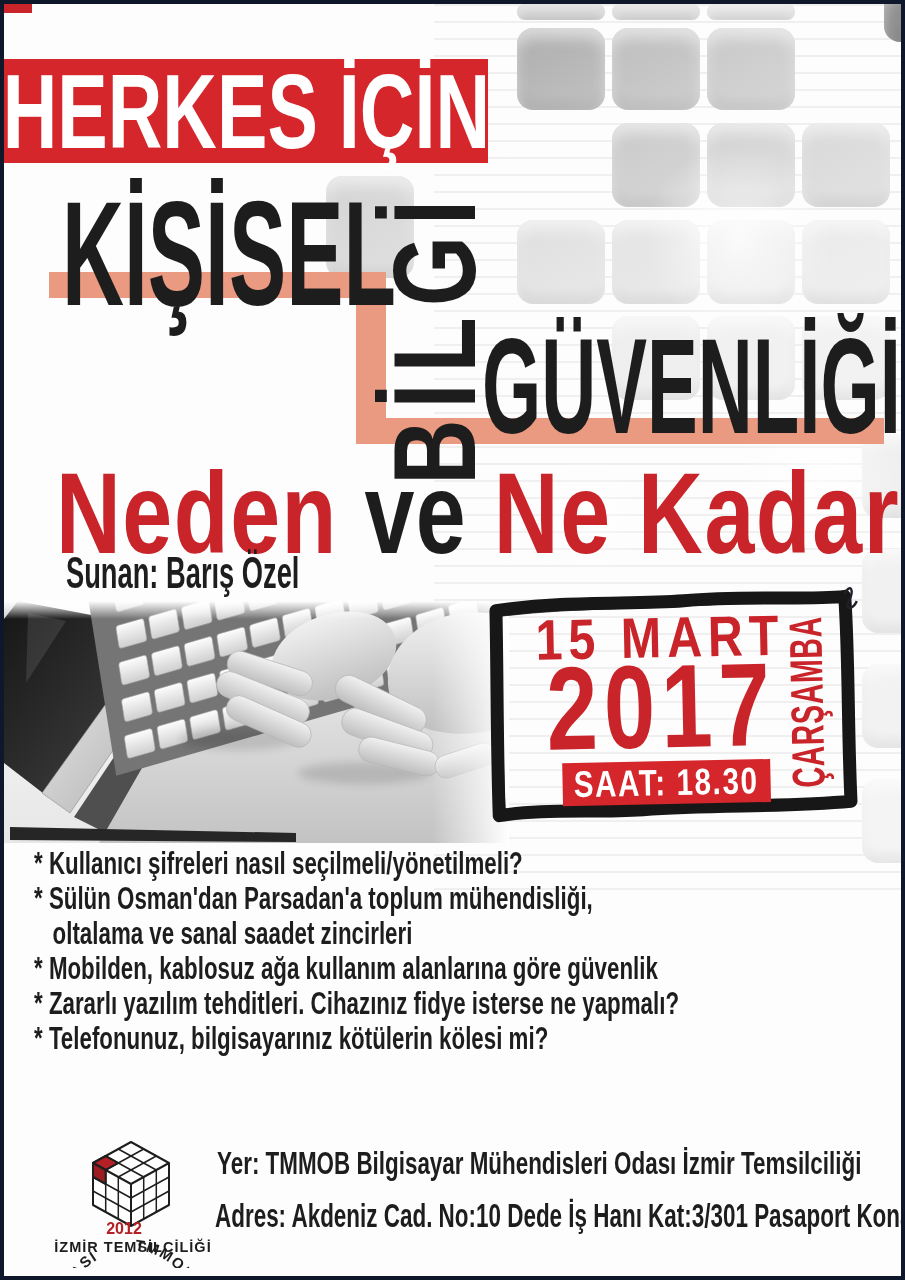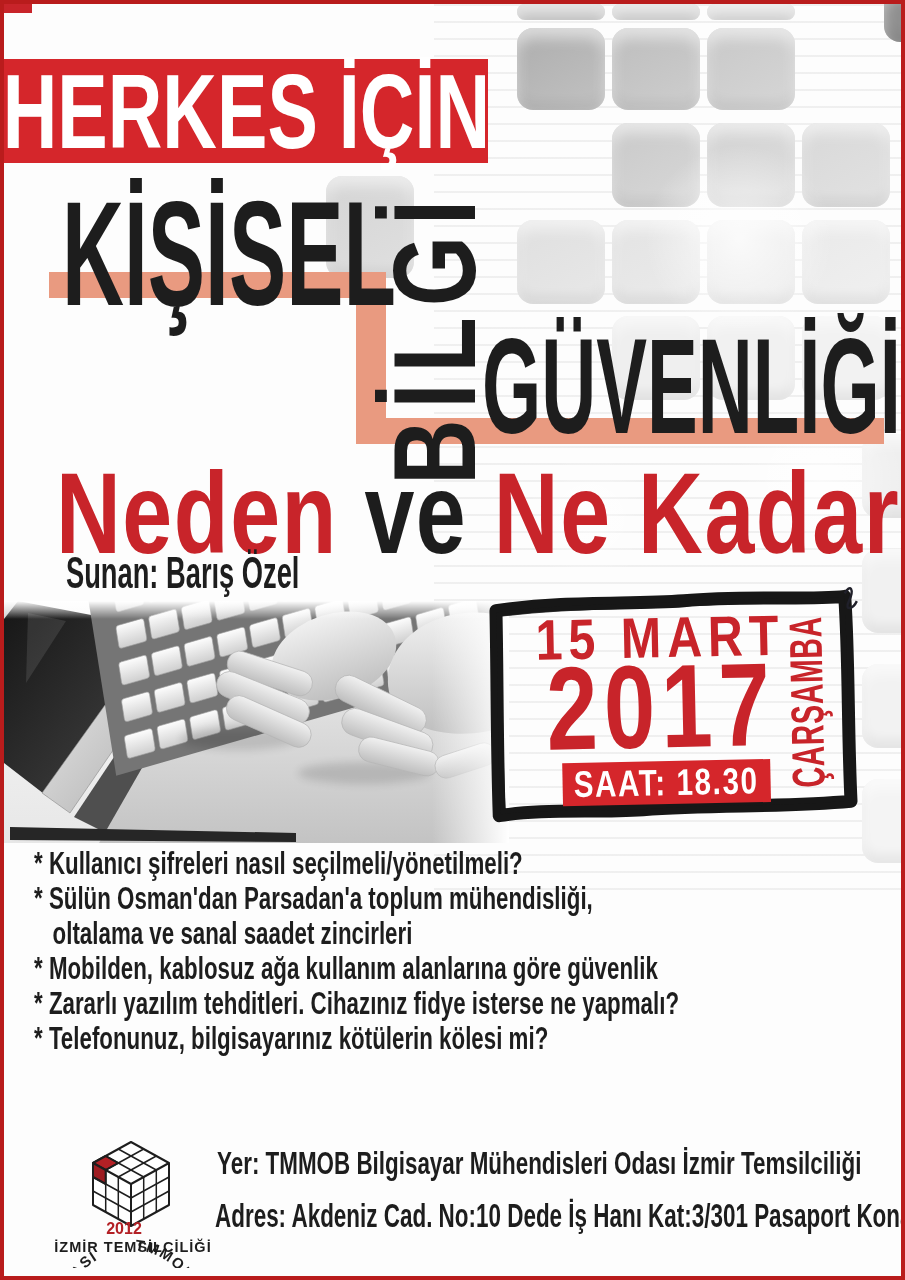--- a/index.html
+++ b/index.html
@@ -1,18 +1,18 @@
 <!DOCTYPE html>
 <html><head>
 <meta charset="utf-8">
 <style>
   html,body{margin:0;padding:0;background:#888;}
   .poster{
     position:relative;width:905px;height:1280px;margin:0 auto;
-    background:#fdfdfd;border:4px solid #b91c1c;box-sizing:border-box;
+    background:#fdfdfd;border:4px solid #0f172a;box-sizing:border-box;
     overflow:hidden;font-family:"Liberation Sans",sans-serif;
   }
   .abs{position:absolute;}
   
   .stripes{
     left:430px;top:0;width:467px;height:890px;z-index:1;
     background:repeating-linear-gradient(to bottom,rgba(120,120,120,.10) 0 2px,rgba(255,255,255,0) 2px 17px);
   }
   .tile{position:absolute;border-radius:16px;z-index:2;
     box-shadow:inset 0 10px 14px rgba(255,255,255,.55), inset 0 -8px 12px rgba(0,0,0,.06);}

